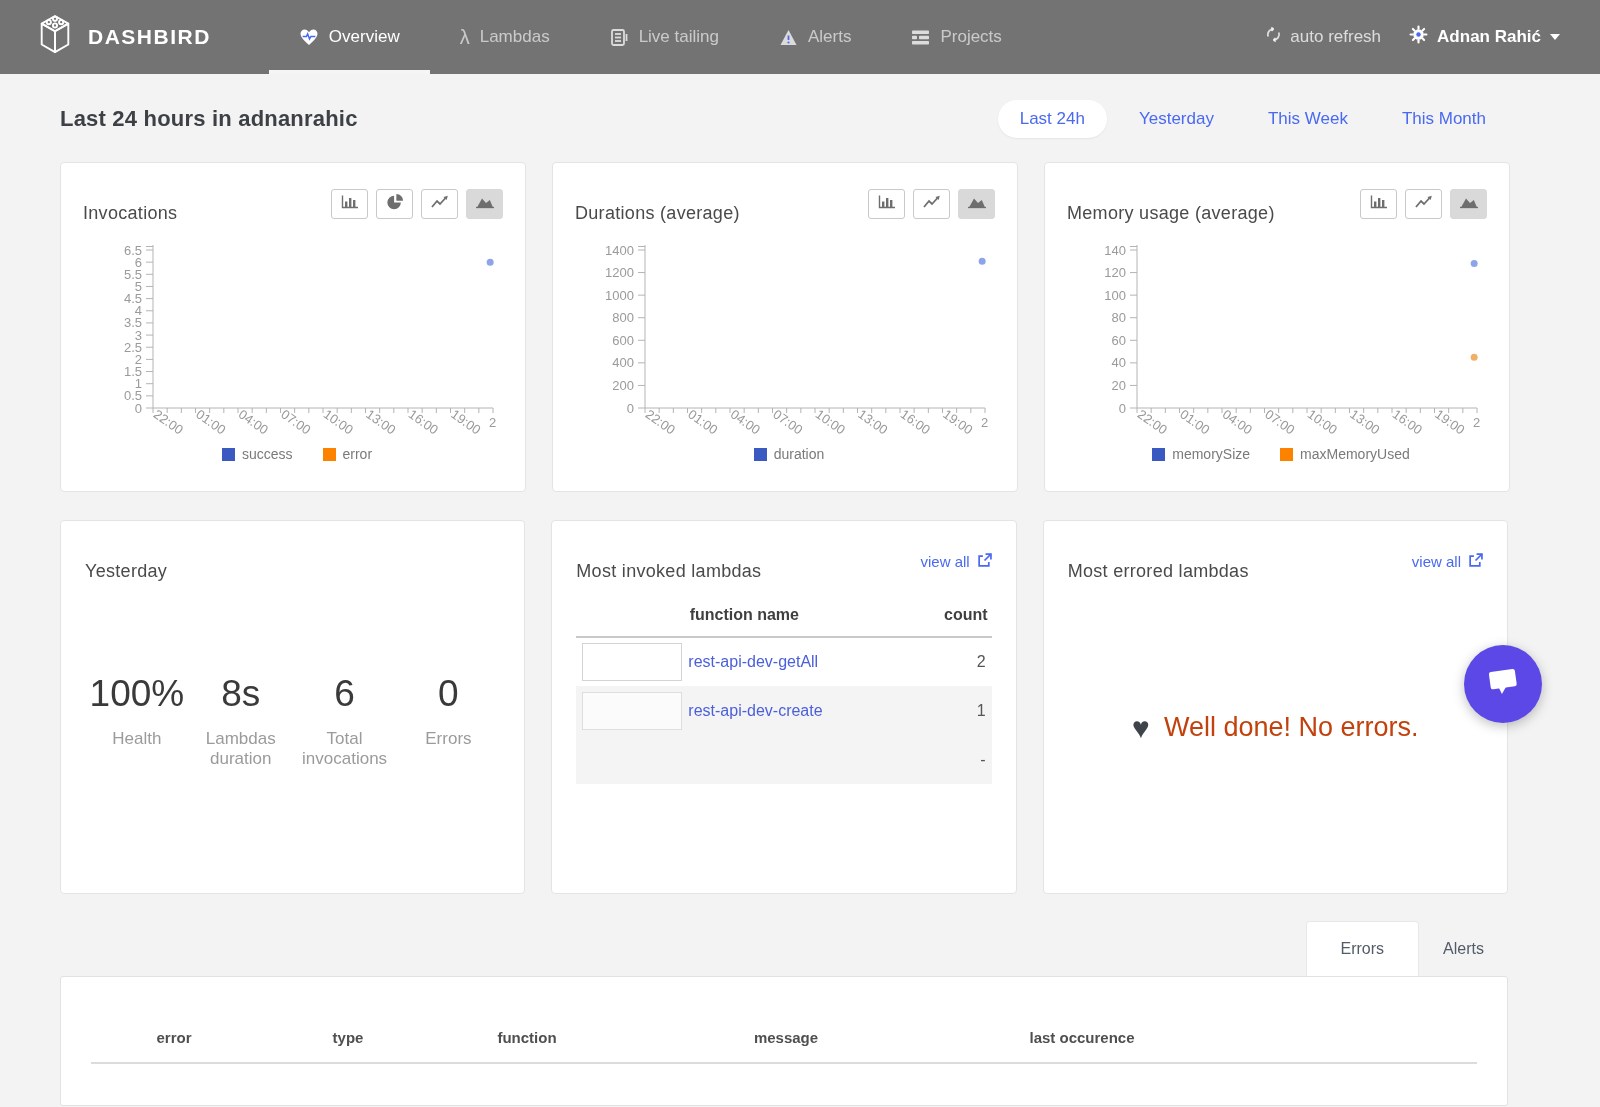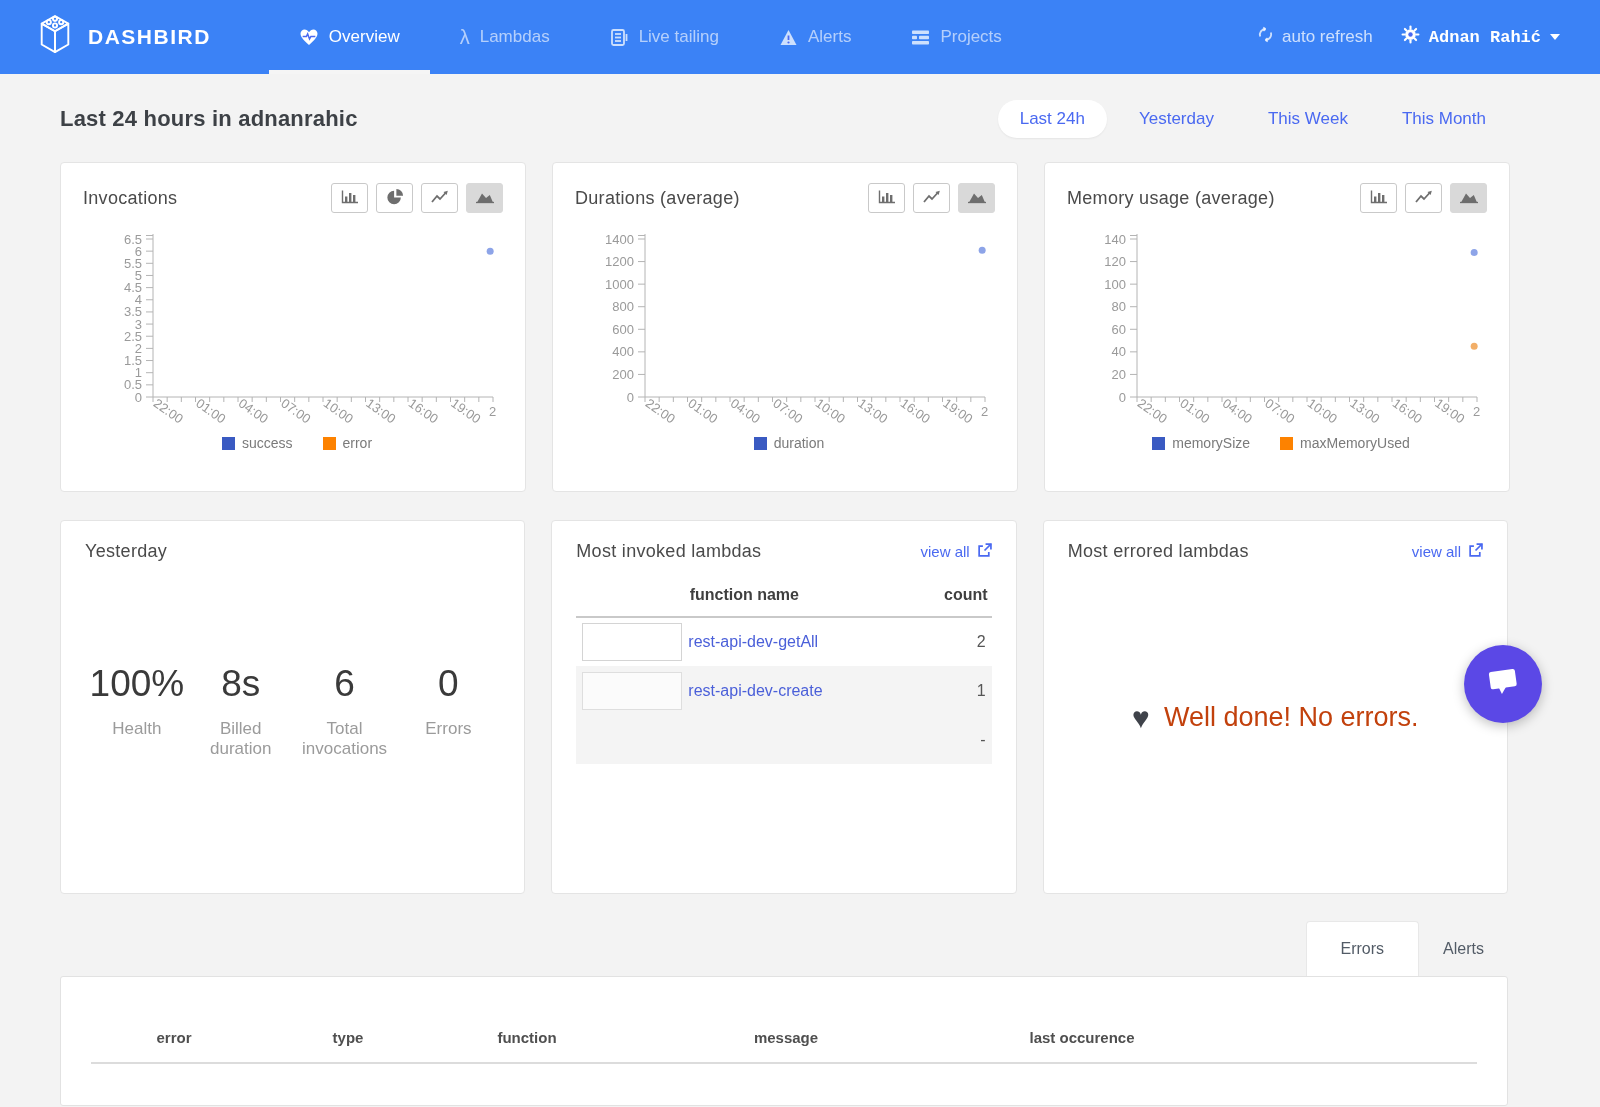--- a/index.html
+++ b/index.html
@@ -1,48 +1,48 @@
 <!DOCTYPE html>
 <html><head>
 <meta charset="utf-8">
 <style>
   * { margin:0; padding:0; box-sizing:border-box; }
   html,body { width:1600px; height:1107px; overflow:hidden; background:#f3f3f3;
               font-family:"Liberation Sans", sans-serif; }
 
   
-  .navbar { height:74px; background:#3b82f6; display:flex; align-items:stretch; color:#fff; }
+  .navbar { height:74px; background:#737373; display:flex; align-items:stretch; color:#fff; }
   .brand { display:flex; align-items:center; gap:14px; padding-left:36px; }
   .brand-name { font-size:21px; font-weight:bold; letter-spacing:1.5px; }
   .nav-items { display:flex; margin-left:58px; }
   .nav-item { position:relative; display:flex; align-items:center; gap:10px; padding:0 30px;
               color:rgba(255,255,255,.62); font-size:17px; text-decoration:none; cursor:pointer; }
   .nav-item .nico { display:flex; align-items:center; }
   .nav-item.active { color:#fff; }
   .nav-item.active::after { content:""; position:absolute; left:0; right:0; bottom:0; height:4px; background:#f5f5f5; }
   .nav-right { margin-left:auto; display:flex; align-items:center; gap:28px; padding-right:40px; }
   .auto-refresh { display:flex; align-items:center; gap:8px; color:rgba(255,255,255,.75); font-size:17px; cursor:pointer; }
-  .user-menu { display:flex; align-items:center; gap:9px; font-size:17px; font-weight:bold; cursor:pointer;font-family:Liberation Mono, monospace; }
+  .user-menu { display:flex; align-items:center; gap:9px; font-size:17px; font-weight:bold; cursor:pointer; }
   .caret { width:0; height:0; border-left:5px solid transparent; border-right:5px solid transparent; border-top:6px solid #fff; }
   .lambda-glyph { font-size:20px; line-height:1; }
 
   
   .wrap { margin:0 92px 0 60px; width:1448px; }
   .head-row { display:flex; align-items:center; justify-content:space-between; padding:26px 0 24px; }
   h1 { font-size:22px; color:#3d4146; letter-spacing:.2px; }
   .filters { display:flex; align-items:center; gap:10px; }
   .pill { border:none; background:transparent; color:#4a69f1; font-size:17px; padding:9px 22px;
           border-radius:20px; cursor:pointer; font-family:inherit; }
   .pill.active { background:#fff; box-shadow:0 1px 2px rgba(0,0,0,.06); }
 
   .cards3 { display:grid; grid-template-columns:1fr 1fr 1fr; gap:26px; }
   .card { background:#fff; border:1px solid #e4e4e4; border-radius:4px; }
   .chart-card { height:330px; padding:20px 22px 10px; }
   .card-head { display:flex; align-items:center; justify-content:space-between; }
-  .card-title { font-size:18px; color:#4a4a4a; letter-spacing:.3px; }
+  .card-title { font-size:18px; color:#4a4a4a; letter-spacing:.3px;margin-top:20px; }
   .chart-toolbar { display:flex; gap:8px; }
   .cbtn { width:37px; height:30px; background:#fff; border:1px solid #c9c9c9; border-radius:3px;
           display:flex; align-items:center; justify-content:center; cursor:pointer; }
   .cbtn.active { background:#d9d9d9; border-color:#d9d9d9; }
   .chart-svg { margin-top:10px; }
   svg text.tick { font:13px "Liberation Sans", sans-serif; fill:#9a9a9a; }
   .legend { display:flex; justify-content:center; gap:22px; font-size:14px; color:#7a7a7a; margin-top:-4px; }
   .lg-item { display:flex; align-items:center; gap:7px;padding-left:8px; }
   .lg-sq { width:13px; height:13px; display:inline-block; }
 
@@ -507,21 +507,21 @@
       <div class="card-head">
         <div class="card-title">Yesterday</div>
       </div>
       <div class="stats-grid">
         <div class="stat">
           <div class="stat-value">100%</div>
           <div class="stat-label">Health</div>
         </div>
         <div class="stat">
           <div class="stat-value">8s</div>
-          <div class="stat-label">Billed duration</div>
+          <div class="stat-label">Lambdas duration</div>
         </div>
         <div class="stat">
           <div class="stat-value">6</div>
           <div class="stat-label">Total invocations</div>
         </div>
         <div class="stat">
           <div class="stat-value">0</div>
           <div class="stat-label">Errors</div>
         </div>
       </div>

